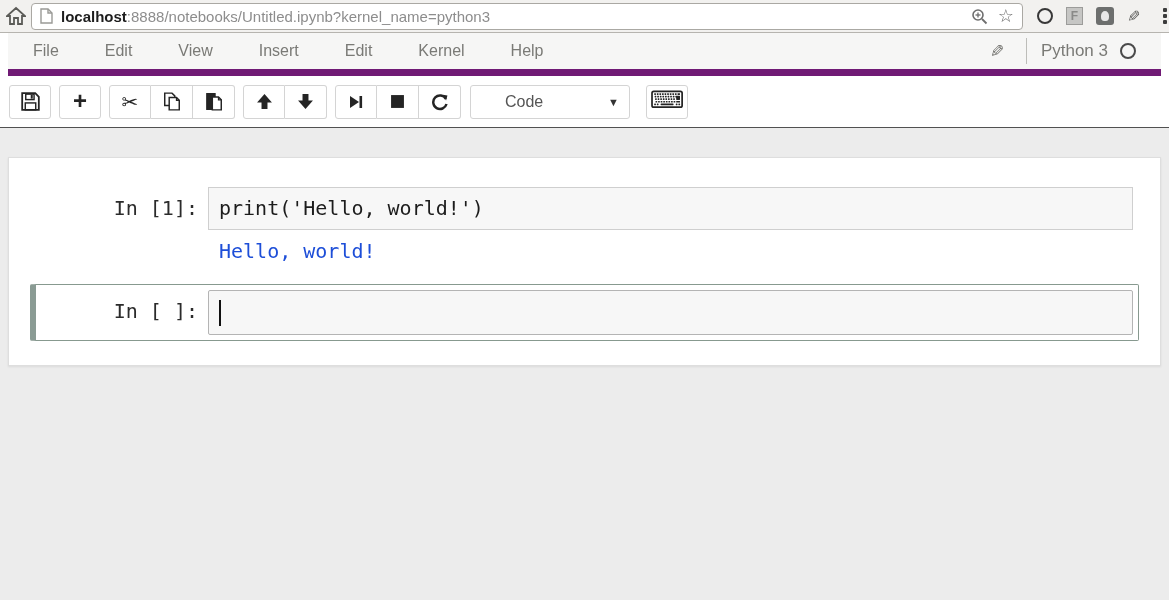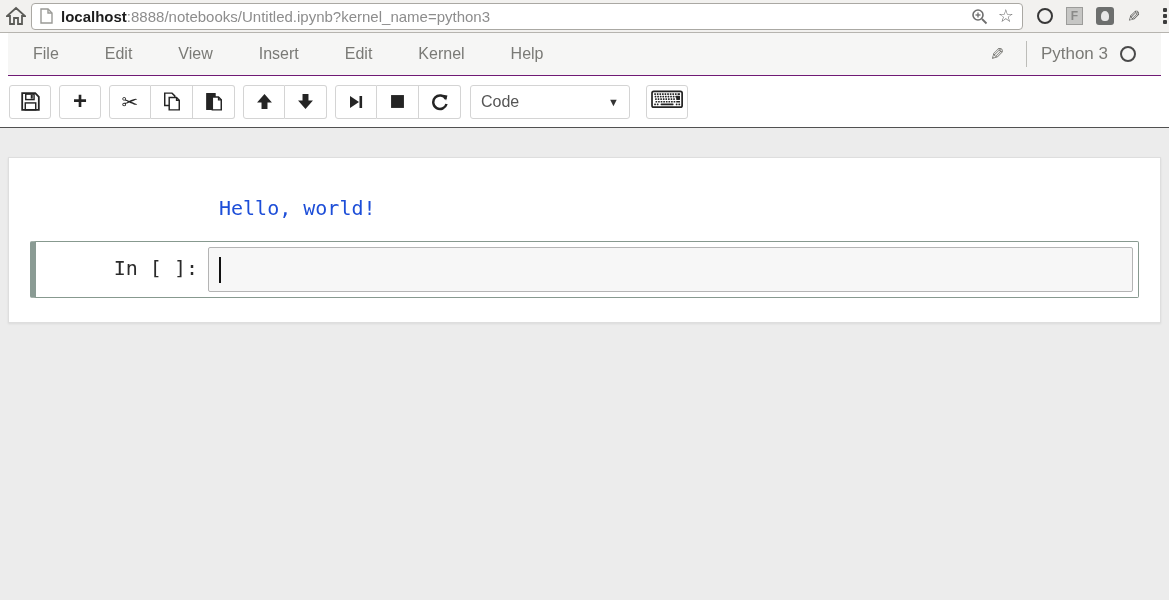--- a/index.html
+++ b/index.html
@@ -33,21 +33,21 @@
   .jp-header { height:65px; background:#fff; display:flex; align-items:center; padding:0 14px; flex:0 0 auto; }
   .jp-logo { display:flex; align-items:flex-end; margin-right:14px; }
   .jp-wordmark { font-size:47px; color:#55595c; letter-spacing:-2px; line-height:.9;
     font-family:"Liberation Sans", sans-serif; margin-left:4px; transform:translateY(6px); }
   .nb-title { font-size:24px; color:#3a3a3a; margin-left:24px; }
   .nb-status { font-size:19px; color:#3a3a3a; margin-left:10px; }
   .py-logo { margin-left:auto; margin-right:6px; }
 
   
   .menubar-strip { background:#fff; padding:0 8px; flex:0 0 auto; }
-  .menubar { height:43px; background:#f6f6f5; border-bottom:1px solid #701a75;
+  .menubar { height:43px; background:#f6f6f5; border-bottom:7px solid #701a75;
     display:flex; align-items:center; padding:0 25px 0 25px; }
   .menu-item { font-size:16px; color:#7a7a76; margin-right:46px; cursor:default; }
   .menubar-right { margin-left:auto; display:flex; align-items:center; }
   .edit-pencil { font-size:17px; color:#6d6d69; transform:scaleX(-1); margin-right:22px; }
   .mb-divider { width:1px; height:26px; background:#bdbdb9; margin-right:14px; }
   .kernel-name { font-size:17px; color:#7a7a76; margin-right:12px; }
   .kernel-ind { width:16px; height:16px; border:2px solid #4a4a4a; border-radius:50%; }
 
   
   .toolbar { height:52px; background:#fff; border-bottom:1px solid #515151;
@@ -56,21 +56,21 @@
   .tb-btn { width:42px; height:34px; background:#fff; border:1px solid #d4d4d4;
     display:flex; align-items:center; justify-content:center; color:#242424; }
   .btn-group .tb-btn + .tb-btn { border-left:none; }
   .btn-group .tb-btn:first-child { border-radius:3px 0 0 3px; }
   .btn-group .tb-btn:last-child { border-radius:0 3px 3px 0; }
   .btn-group .tb-btn:only-child { border-radius:3px; }
   .glyph { font-size:20px; line-height:1; }
   .plus { font-size:24px; font-weight:bold; line-height:1; transform:translateY(-1px); }
   .cell-type { width:160px; height:34px; border:1px solid #d4d4d4; border-radius:3px; background:#fff;
     display:flex; align-items:center; padding:0 10px; margin-left:1px; }
-  .cell-type-label { font-size:16px; color:#555; flex:1; }
+  .cell-type-label { font-size:16px; color:#555; flex:1;margin-left:24px; }
   .dd-arrow { font-size:11px; color:#333; }
   .kb-btn { margin-left:8px; }
   .kb-glyph { font-size:24px; line-height:1; transform:translateY(-2px); }
   .celltoolbar-btn { height:34px; border:1px solid #d4d4d4; border-radius:3px; background:#fff;
     font-size:17px; color:#4a4a4a; padding:0 14px; margin-left:4px; display:flex; align-items:center; }
 
   
   .main { flex:1; background:#ececec; overflow:hidden; }
   .notebook { margin:29px 8px 0 8px; width:1153px; background:#fff;
     border:1px solid #dedede; box-shadow:0 1px 2px rgba(0,0,0,.08); padding:23px 21px 24px 21px; }
@@ -223,20 +223,22 @@
           <span class="kb-glyph">⌨</span>
         </div>
     </div>
   </div>
 
   <div class="main">
     <div class="notebook">
 
       <div class="cell">
         <div class="cell-row">
+          <div class="prompt-col">In [1]:</div>
+          <div class="input-area"><span>print('Hello, world!')</span></div>
         </div>
         <div class="cell-row output-row">
           <div class="prompt-col"></div>
           <div class="output-text">Hello, world!</div>
         </div>
       </div>
 
       <div class="cell-gap"></div>
 
       <div class="cell selected">

